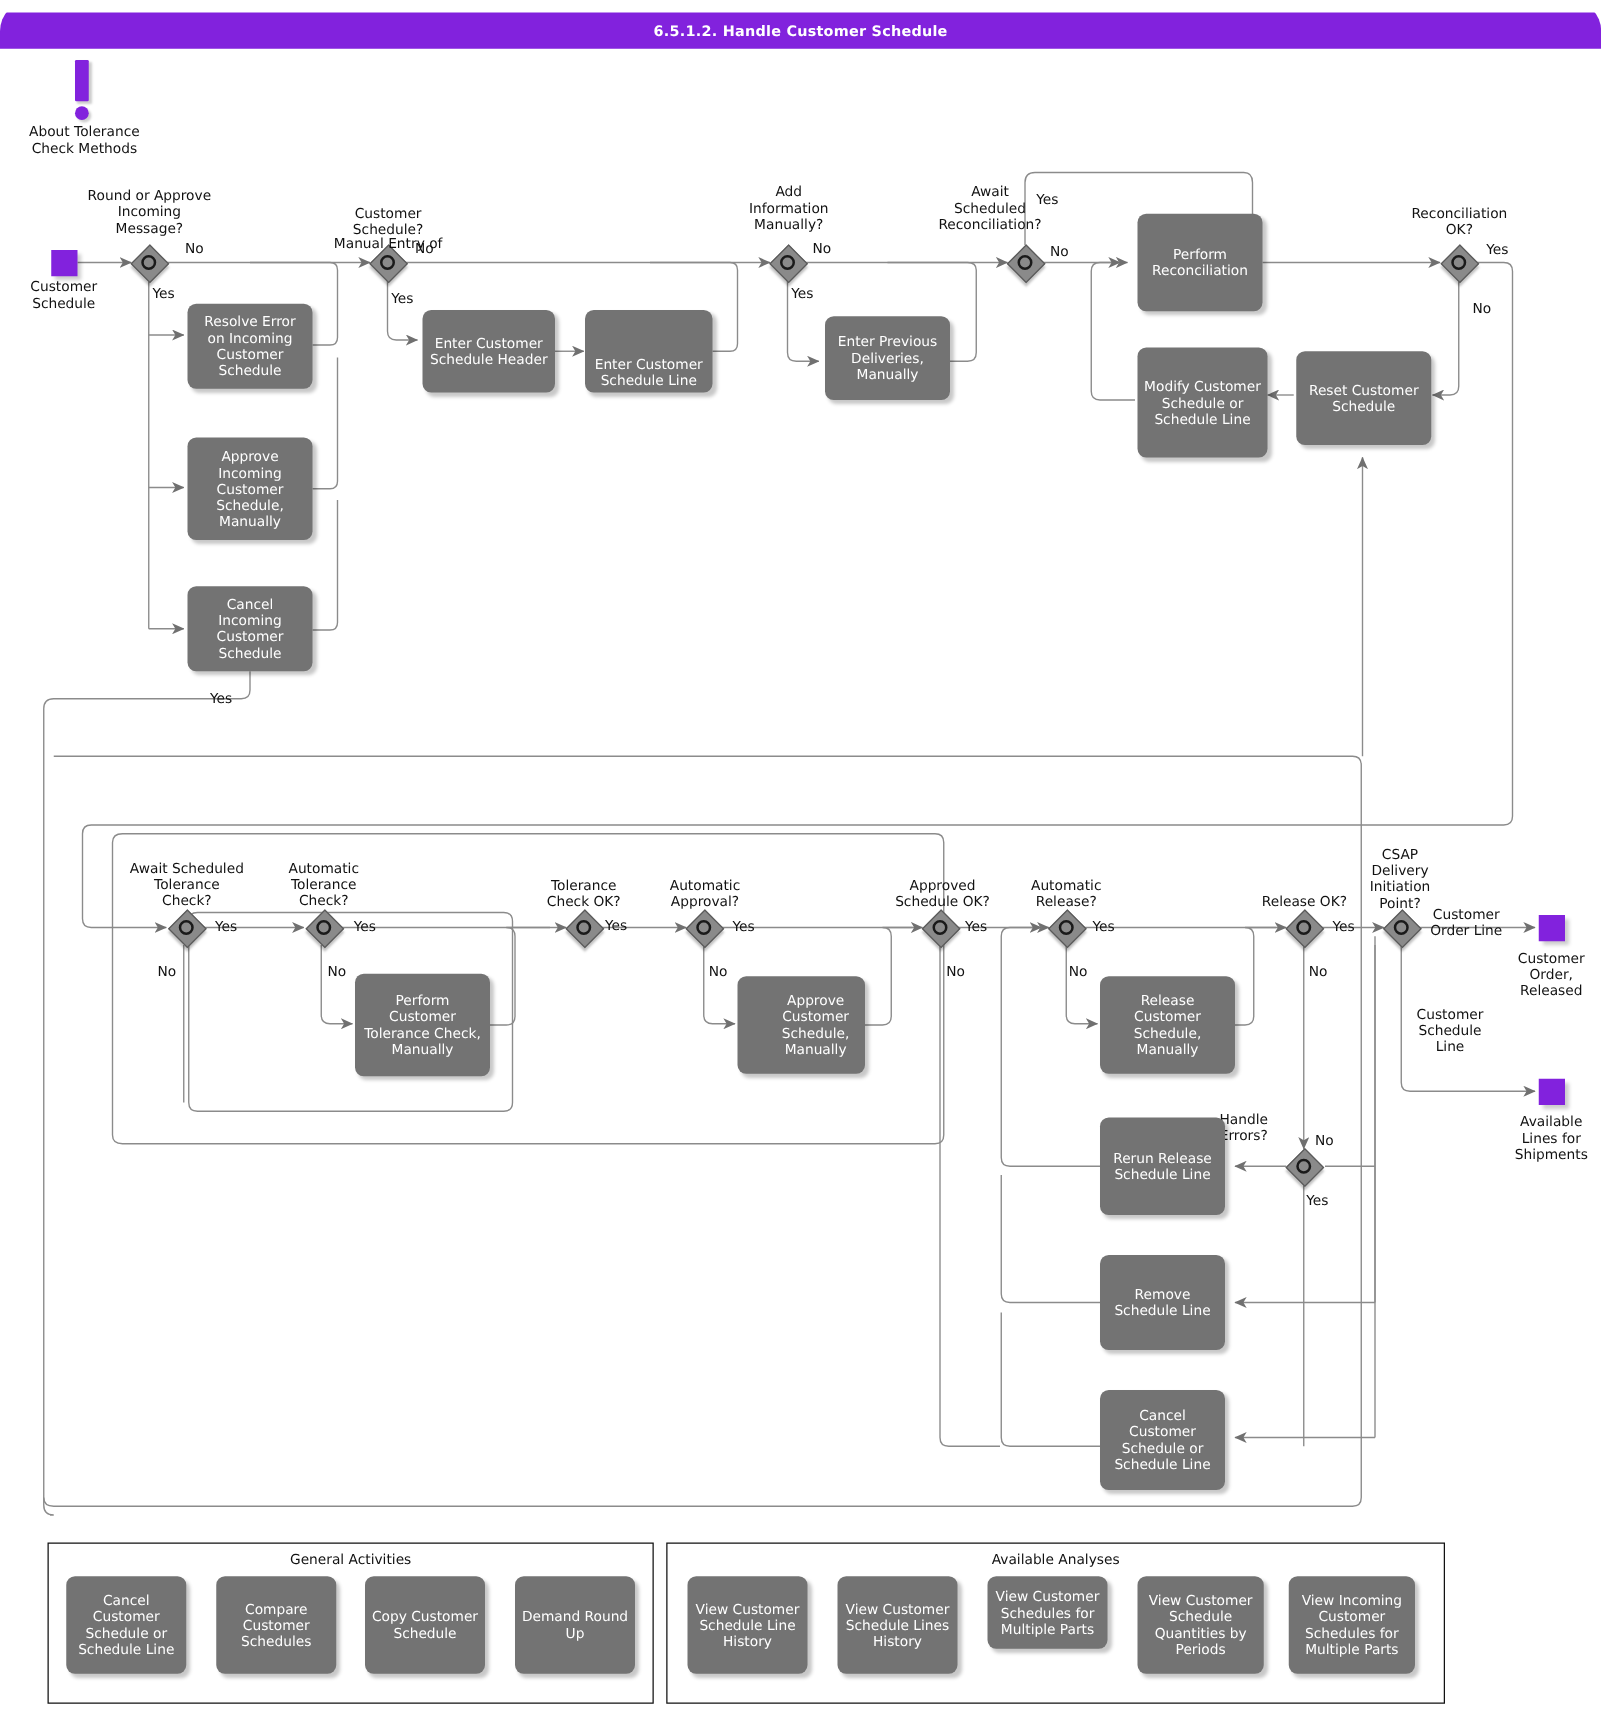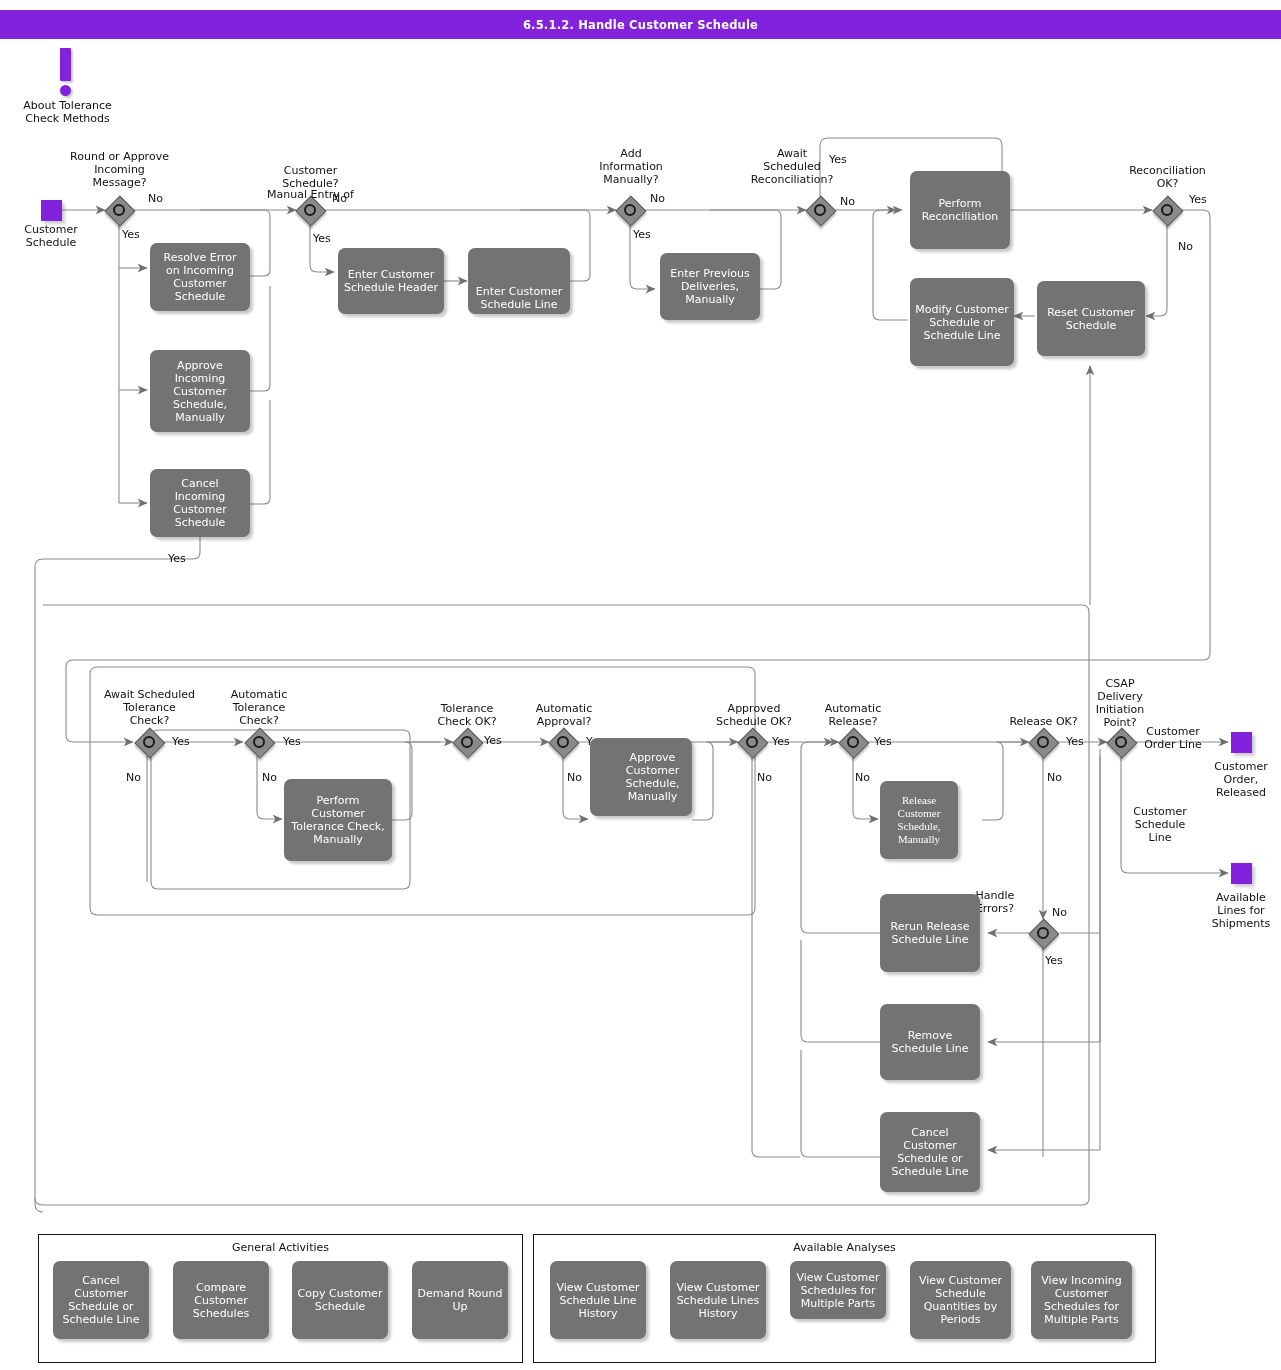--- a/index.html
+++ b/index.html
@@ -1,17 +1,17 @@
 <!DOCTYPE html>
 <html><head>
 <meta charset="utf-8">
 <style>
   html,body{margin:0;padding:0;background:#ffffff;}
   body{font-family:"DejaVu Sans", sans-serif;}
-  #canvas{position:relative;width:1281px;height:1370px;background:#fff;overflow:hidden;}
+  #canvas{position:relative;width:1281px;height:1370px;background:#fff;overflow:hidden;border-radius:25px;}
 
   
   .titlebar{position:absolute;left:0;top:10px;width:1281px;height:29px;background:#8222DD;
             color:#fff;font:bold 11.5px "DejaVu Sans",sans-serif;display:flex;align-items:center;
             justify-content:center;letter-spacing:.2px;}
 
   
   #wires{position:absolute;left:0;top:0;width:1281px;height:1370px;pointer-events:none;}
 
   
@@ -331,24 +331,24 @@
 
   <div class="lbl" style="left:1135px;top:725px;width:76px;">Customer</div>
   <div class="lbl" style="left:1135px;top:738px;width:76px;">Order Line</div>
   <div class="lbl" style="left:1122px;top:805px;width:76px;">Customer</div>
   <div class="lbl" style="left:1122px;top:818px;width:76px;">Schedule</div>
   <div class="lbl" style="left:1122px;top:831px;width:76px;">Line</div>
 
   <div class="act" style="left:284px;top:779px;width:108px;height:82px;">
     <span>Perform Customer Tolerance Check, Manually</span>
   </div>
-  <div class="act" style="left:590px;top:738px;width:102px;height:78px;padding-left:28px;">
+  <div class="act" style="left:590px;top:781px;width:102px;height:78px;padding-left:28px;">
     <span>Approve Customer Schedule, Manually</span>
   </div>
-  <div class="act" style="left:880px;top:781px;width:78px;height:78px;font-family:Liberation Serif, serif;">
+  <div class="act" style="left:880px;top:781px;width:108px;height:78px;">
     <span>Release Customer Schedule, Manually</span>
   </div>
   <div class="act" style="left:880px;top:894px;width:100px;height:78px;">
     <span>Rerun Release Schedule Line</span>
   </div>
   <div class="act" style="left:880px;top:1004px;width:100px;height:76px;">
     <span>Remove Schedule Line</span>
   </div>
   <div class="act" style="left:880px;top:1112px;width:100px;height:80px;">
     <span>Cancel Customer Schedule or Schedule Line</span>

